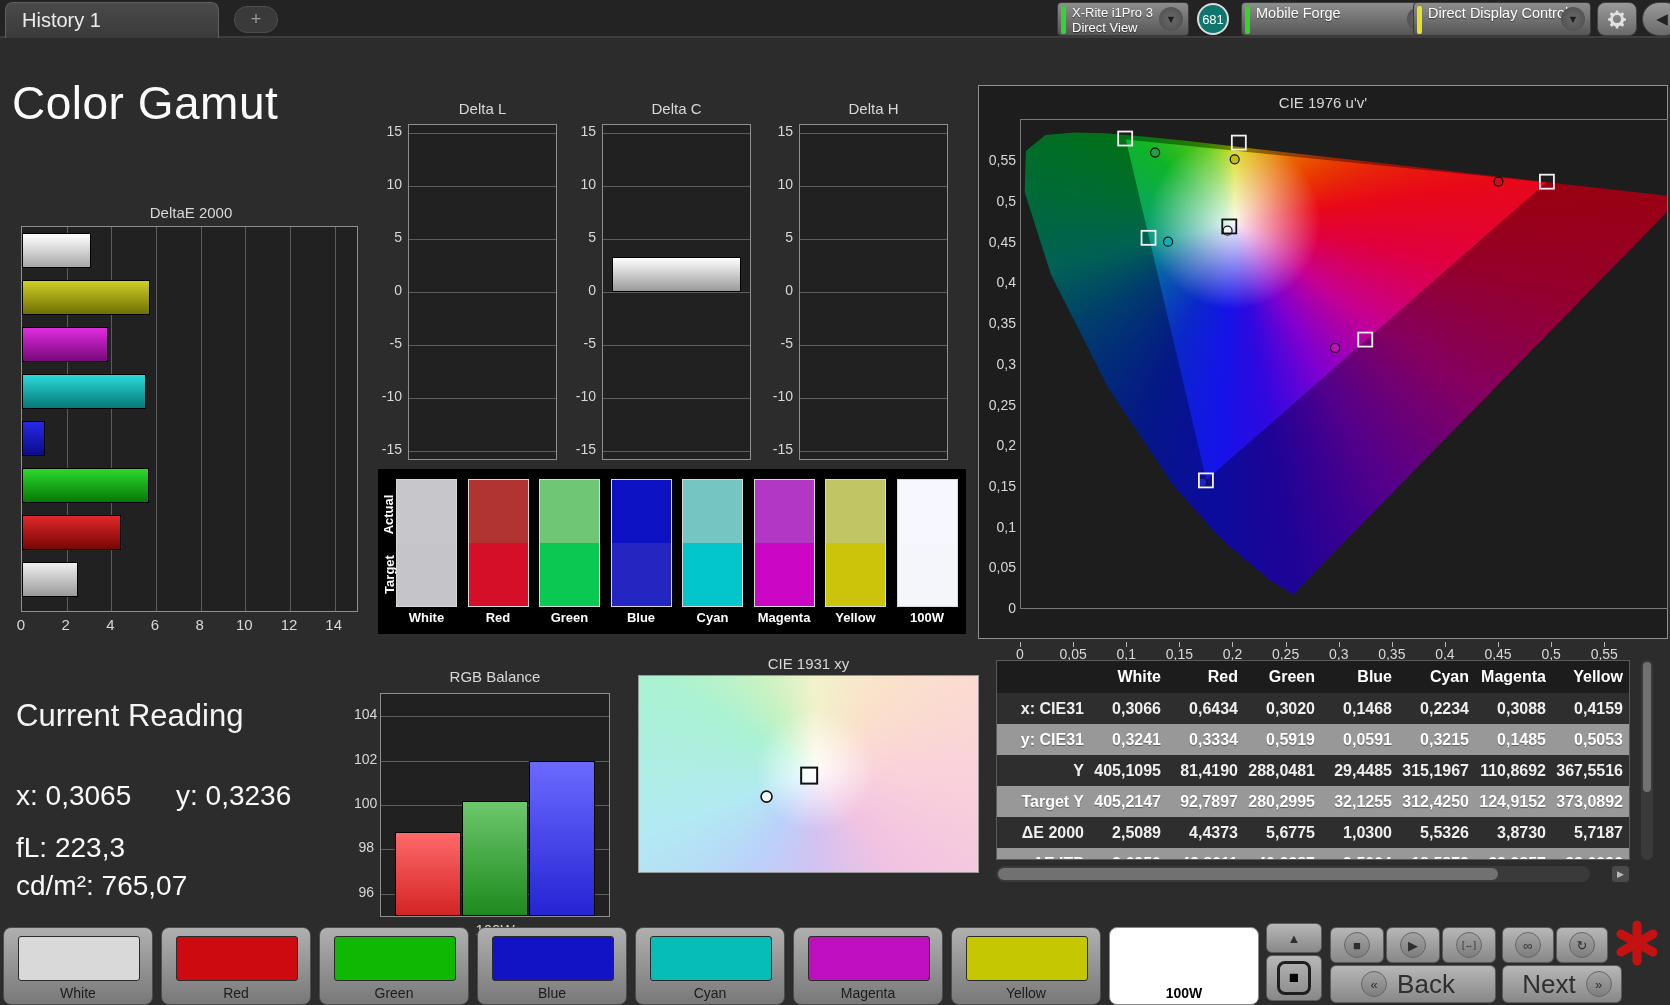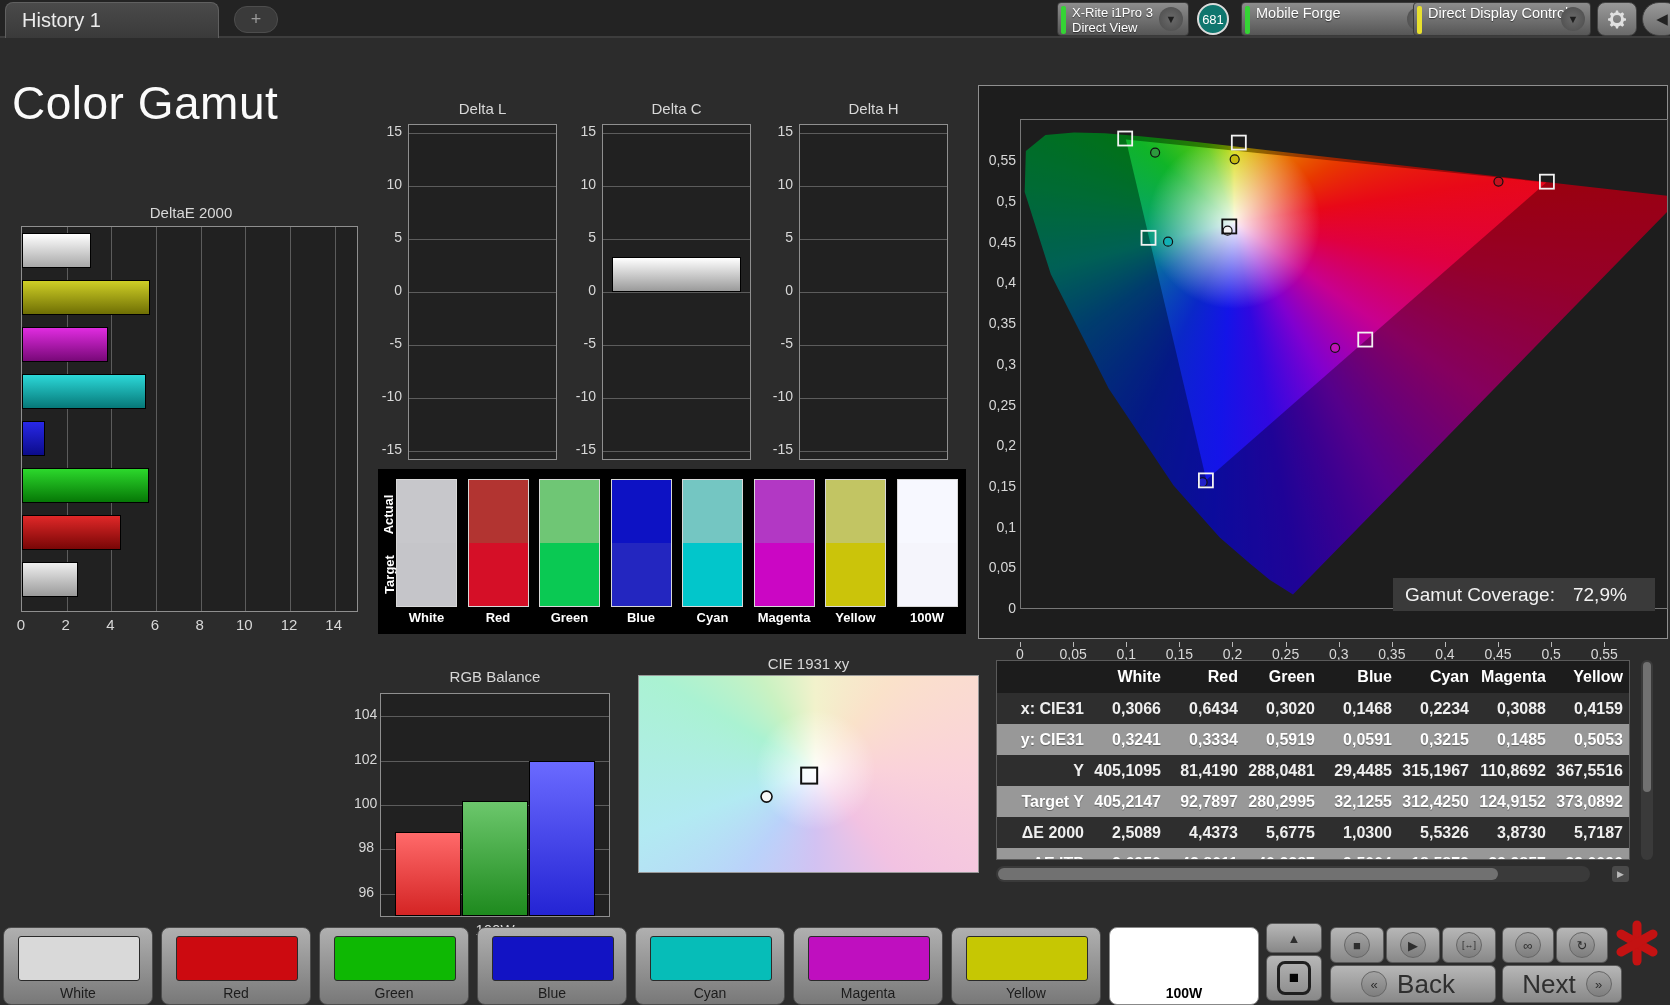--- a/index.html
+++ b/index.html
@@ -327,20 +327,21 @@
       </div>
       <div class="sw-label" style="left: 447px;">Yellow</div>
       <div class="sw-col" style="left: 518.5px;">
         <div class="sw-half" style="top: 0px; background: rgb(247, 248, 255);"></div>
         <div class="sw-half" style="top: 50%; background: rgb(245, 245, 252);"></div>
       </div>
       <div class="sw-label" style="left: 518.5px;">100W</div>
     </div>
 
   <div id="cie1976-panel">
+    <div id="cie1976-title" class="chart-title">CIE 1976 u'v'</div>
     <div id="cie1976-plot">
       <div class="hs hs-dim" id="horseshoe-dim" style="clip-path: polygon(102.2% 15.86%, 95.57% 14.87%, 85.3% 13.31%, 76.92% 12.03%, 66.15% 10.42%, 54.34% 8.62%, 43% 6.91%, 33.21% 5.42%, 25.1% 4.22%, 18.48% 3.31%, 12.98% 2.72%, 8.21% 2.54%, 3.79% 3.06%, 0.75% 6.33%, 0.57% 14.77%, 4.62% 31.61%, 13.57% 55.02%, 23.62% 74.92%, 30.77% 85.53%, 35.43% 90.88%, 38.48% 94.19%, 42.1% 97.24%);"></div>
       <div class="hs hs-bright" id="gamut-triangle" style="clip-path: polygon(81.31% 12.79%, 16.23% 3.99%, 28.69% 73.75%);"></div>
     </div>
     <svg id="cie1976-markers" width="648" height="490">
         <circle cx="207.57245901639342" cy="111.67441860465115" r="4.5" fill="#f2f2f2" stroke="#111" stroke-width="1.2"></circle>
         <circle cx="478.4577049180328" cy="62.59302325581393" r="4.5" fill="#c41220" stroke="#111" stroke-width="1.2"></circle>
         <circle cx="135.1239344262295" cy="33.53488372093025" r="4.5" fill="#2d9a3d" stroke="#111" stroke-width="1.2"></circle>
         <circle cx="182.60852459016394" cy="363.2674418604651" r="4.5" fill="#2020c8" stroke="#111" stroke-width="1.2"></circle>
         <circle cx="148.08393442622952" cy="122.66279069767441" r="4.5" fill="#12b0b4" stroke="#111" stroke-width="1.2"></circle>
@@ -385,26 +386,29 @@
         <div class="cie-xt" style="left: 478.033px;">0,45</div>
         <div class="cie-tick" style="left: 478.033px;"></div>
         <div class="cie-yt" style="left: -40px; top: 114.721px;">0,45</div>
         <div class="cie-xt" style="left: 531.148px;">0,5</div>
         <div class="cie-tick" style="left: 531.148px;"></div>
         <div class="cie-yt" style="left: -40px; top: 74.0233px;">0,5</div>
         <div class="cie-xt" style="left: 584.262px;">0,55</div>
         <div class="cie-tick" style="left: 584.262px;"></div>
         <div class="cie-yt" style="left: -40px; top: 33.3256px;">0,55</div>
       </div>
-    <div id="coverage-box">
-      <span class="lbl">Gamut Coverage:</span>
-      <span class="val">72,9%</span>
-    </div>
-  </div>
-
+  </div>
+
+  <div id="current-reading">
+    <div id="cr-title">Current Reading</div>
+    <div class="cr-line" style="left:0; top:82px;">x: 0,3065</div>
+    <div class="cr-line" style="left:160px; top:82px;">y: 0,3236</div>
+    <div class="cr-line" style="left:0; top:134px;">fL: 223,3</div>
+    <div class="cr-line" style="left:0; top:172px;">cd/m²: 765,07</div>
+  </div>
 
   <div id="rgb-panel">
     <div class="chart-title" style="left:22px; width:230px;">RGB Balance</div>
     <div id="rgb-yticks">
         <div class="ytick" style="top: 13.2px;">104</div>
         <div class="ytick" style="top: 57.6px;">102</div>
         <div class="ytick" style="top: 102px;">100</div>
         <div class="ytick" style="top: 146.4px;">98</div>
         <div class="ytick" style="top: 190.8px;">96</div>
       </div>

